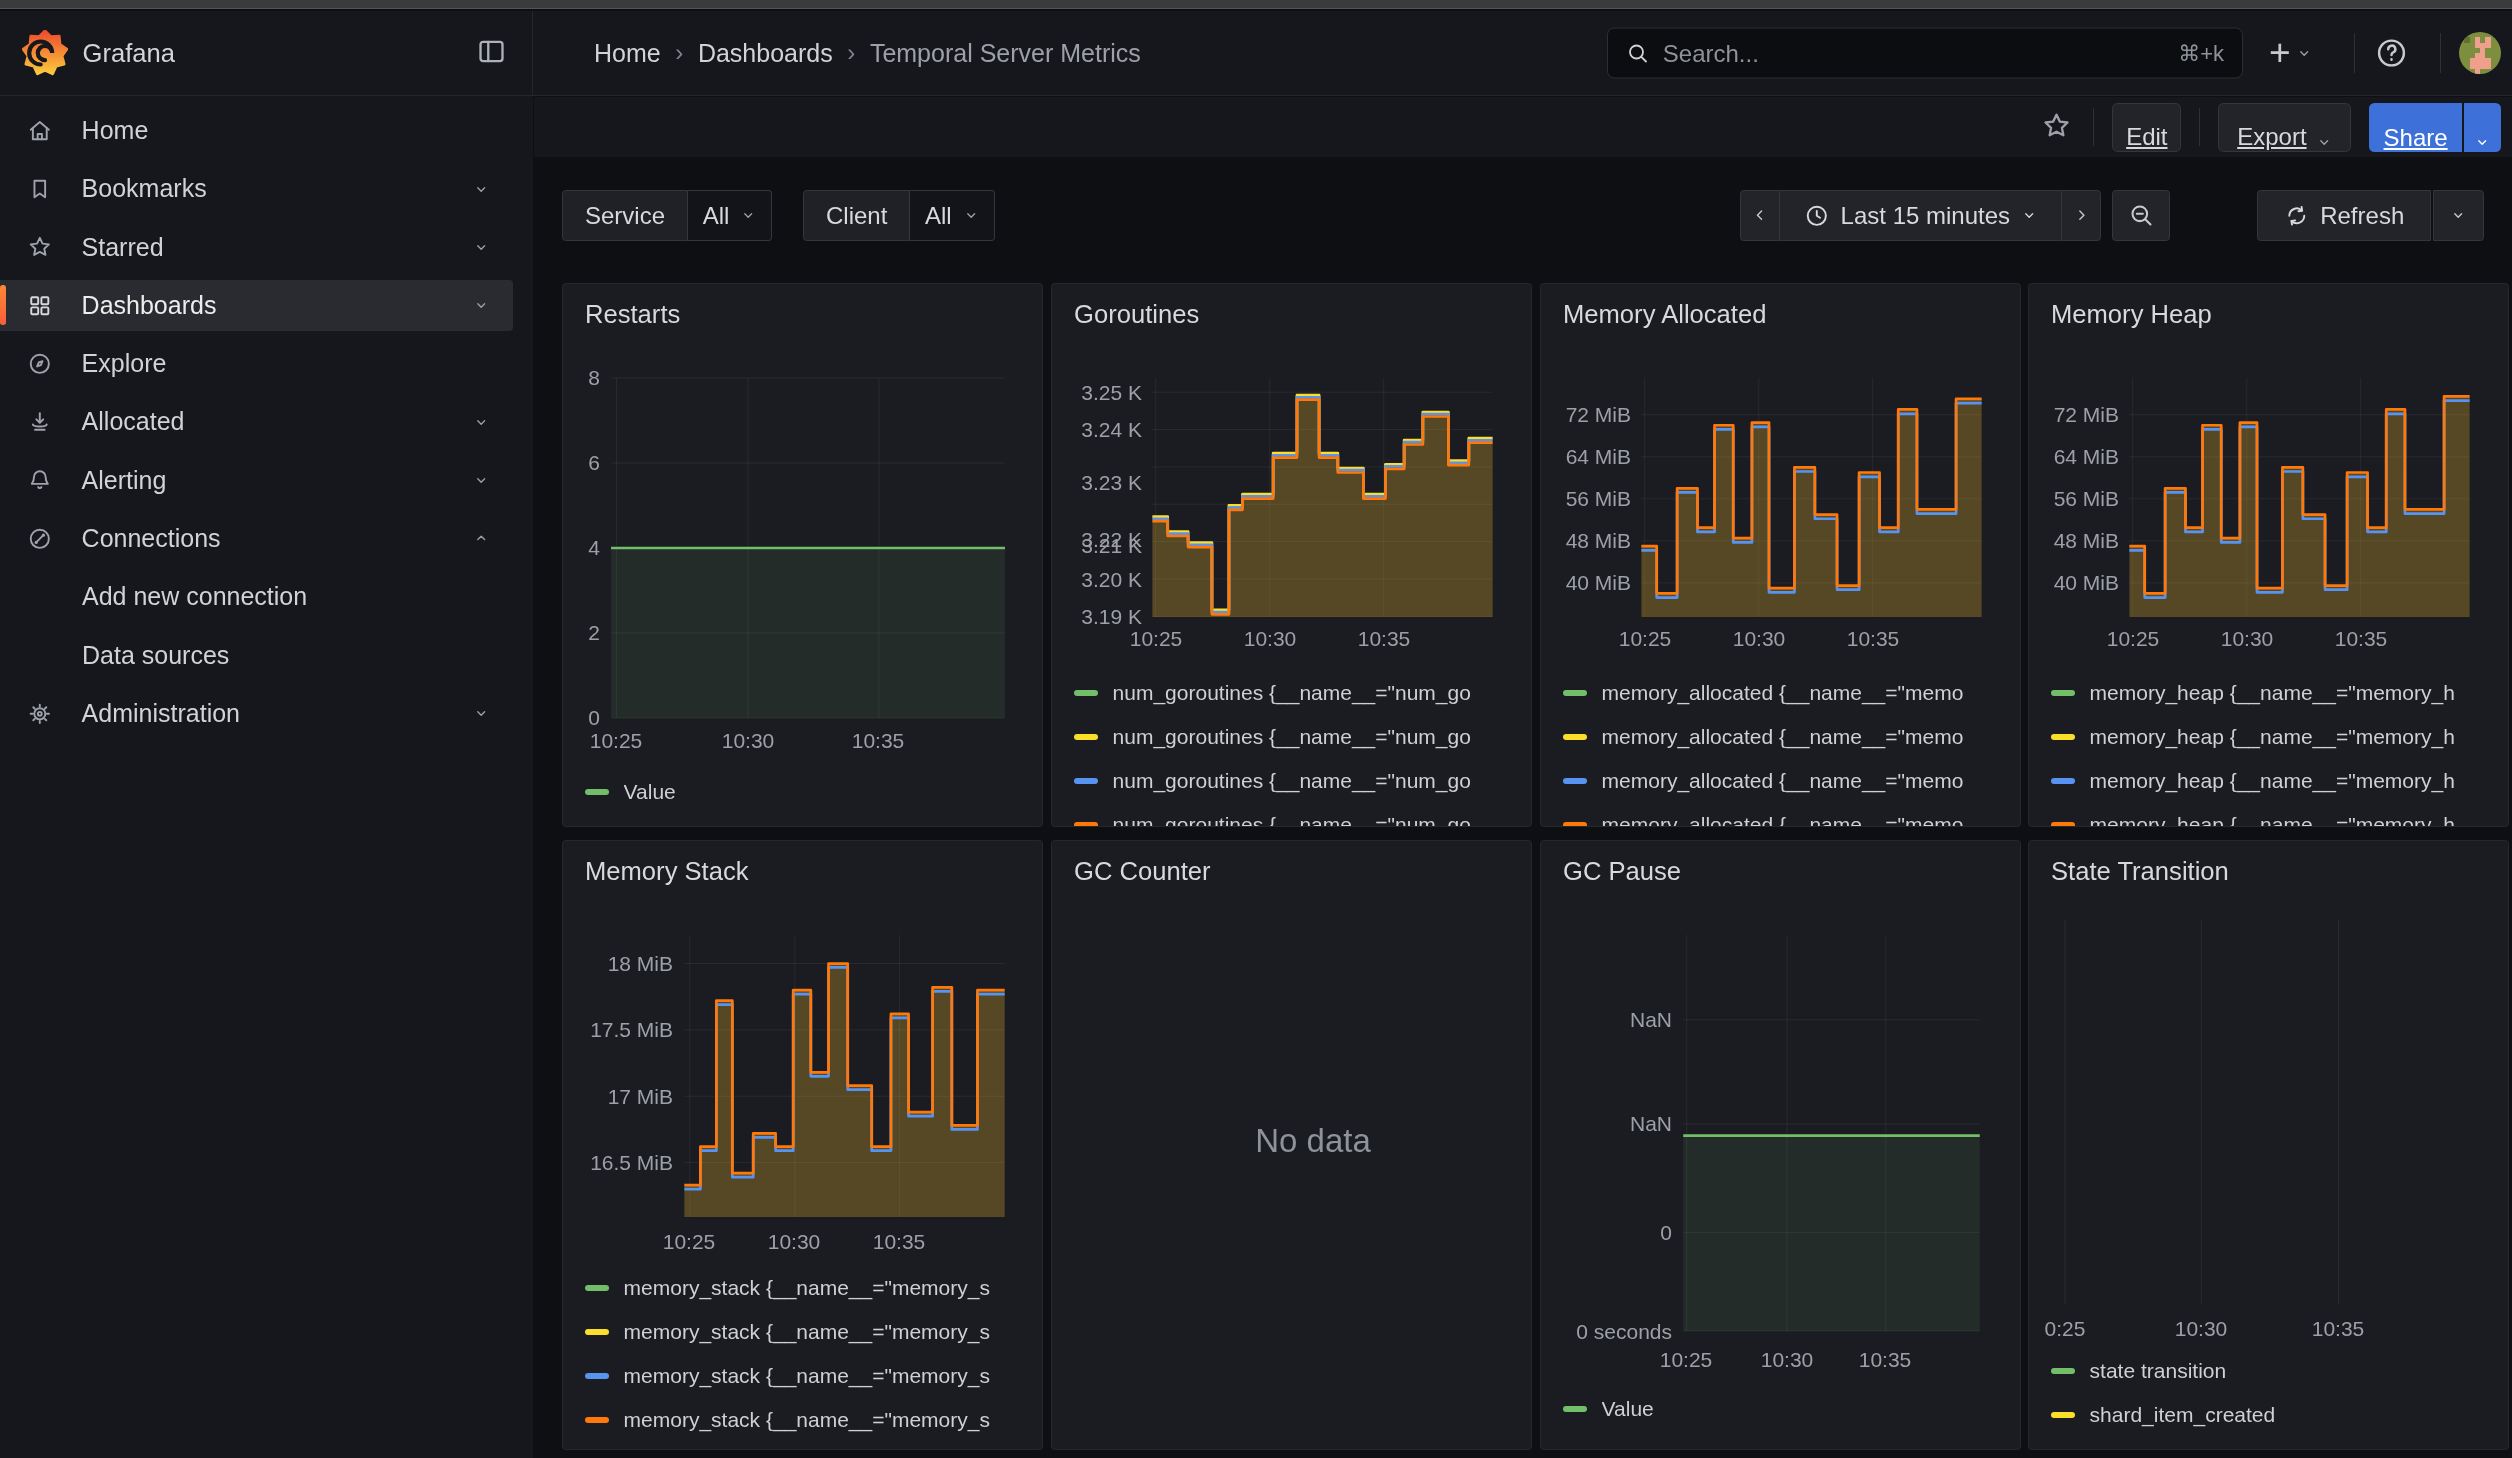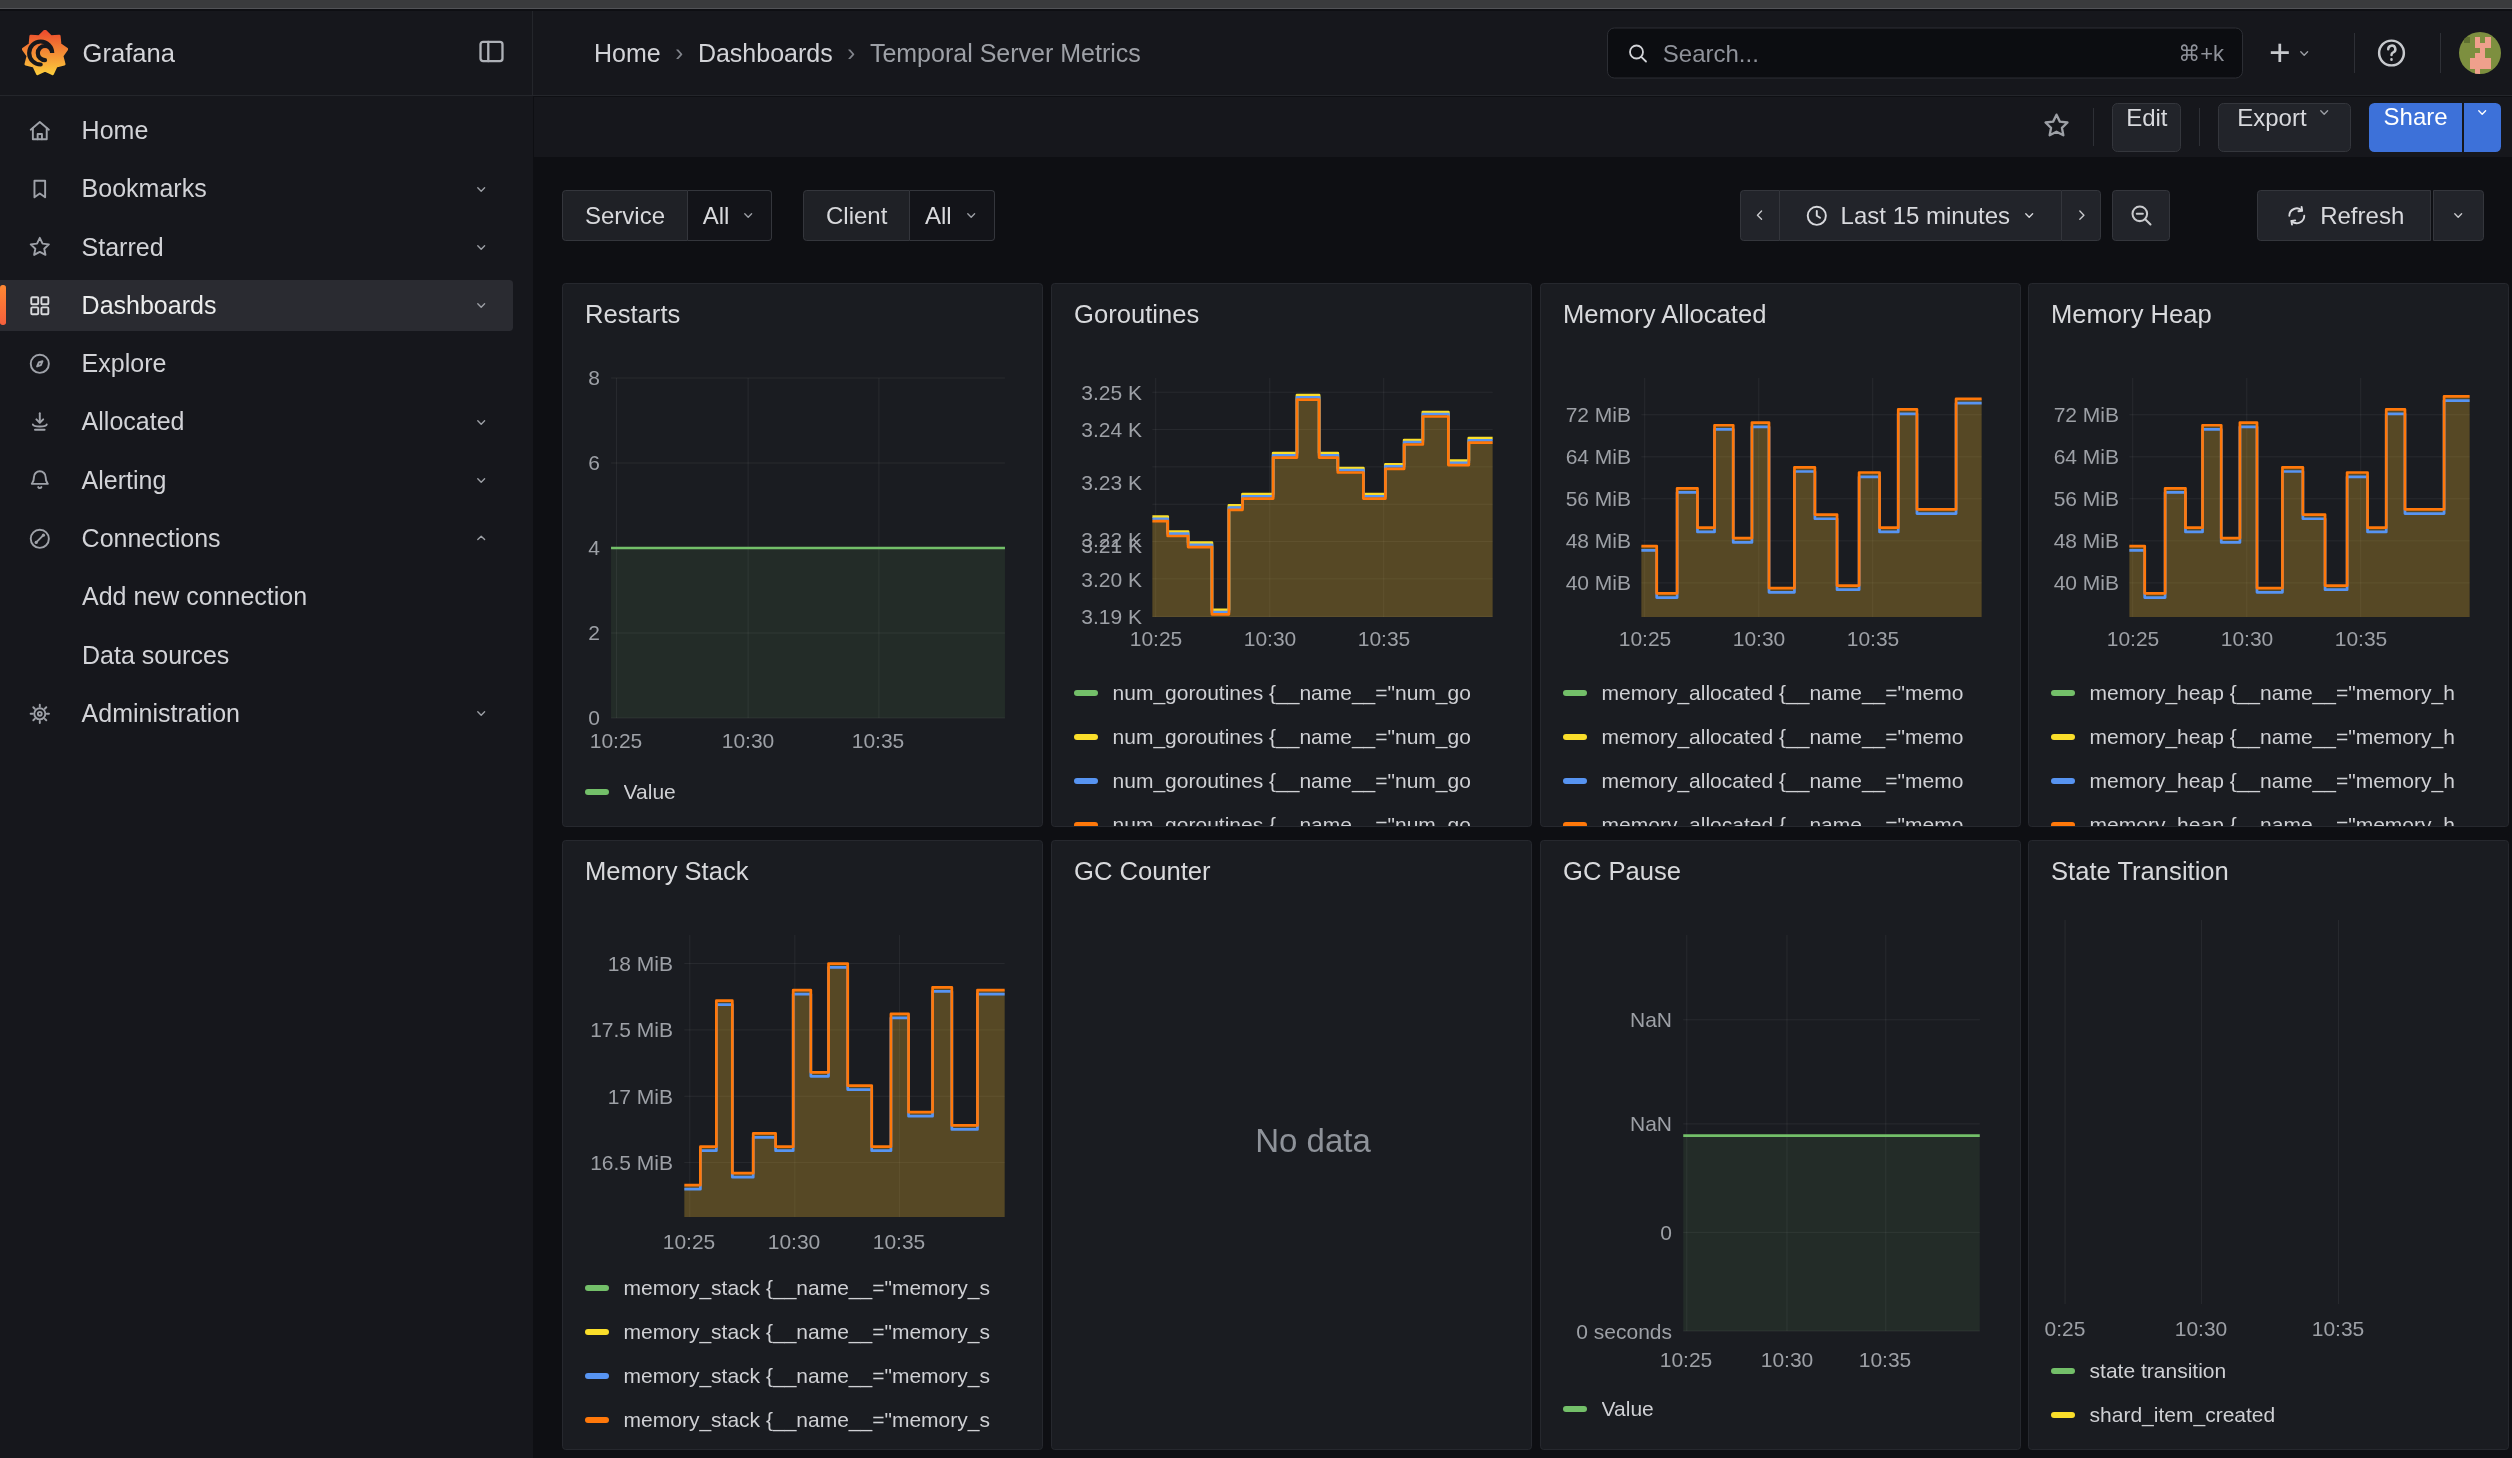--- a/index.html
+++ b/index.html
@@ -37,21 +37,21 @@
   .side-row.active { background:#2a2b31; color:#eceded; }
   .side-accent { position:absolute; left:0; top:5.5px; bottom:5.5px; width:5.5px; border-radius:2.7px; background:linear-gradient(180deg,#FF8833,#F55F3C); }
   .side-ico { width:25.6px; height:25.6px; margin-right:29px; color:#9fa2a9; flex:none; display:flex; }
   .side-row.active .side-ico { color:#d8d9dc; }
   .side-ico svg { width:25.6px; height:25.6px; }
   .side-chev { position:absolute; right:24px; color:#9da0a6; width:18px; height:18px; }
   .side-row.child { padding-left:82px; }
   
   .toolbar { position:absolute; left:534px; top:97px; right:0; height:60px; background:#16171c; display:flex; align-items:center; justify-content:flex-end; padding-right:11px; gap:18px; }
   .tb-div { width:0.9px; height:38px; background:#2e3036; }
-  .btn { height:49px; background:#22242a; border:0.9px solid #34363c; border-radius:5.5px; color:#d8d9dd; font-size:24px; font-family:inherit; display:flex; align-items:flex-start; gap:9px; cursor:pointer; }
+  .btn { height:49px; background:#22242a; border:0.9px solid #34363c; border-radius:5.5px; color:#d8d9dd; font-size:24px; font-family:inherit; display:flex; align-items:flex-end; gap:9px; cursor:pointer;text-decoration:underline; }
   .btn .chev { color:#9da0a6; }
   .star-btn { background:none; border:none; color:#9da0a6; width:37px; height:37px; padding:0; cursor:pointer; }
   .share-group { display:flex; gap:1.8px; }
   .btn-blue { background:#3D71D9; border:none; color:#fff; font-weight:500; }
   .btn-blue .chev { color:#fff; }
   
   .canvas { position:absolute; left:533px; top:157px; right:0; bottom:0; background:#0e0f13; }
   .filter-group { position:absolute; top:33px; height:51px; display:flex; }
   .filter-label { height:51px; background:#1f2126; border:0.9px solid #34363c; border-radius:3.7px 0 0 3.7px; display:flex; align-items:center; padding:0 22px; font-size:24px; color:#d8d9dc; }
   .filter-value { height:51px; background:#131419; border:0.9px solid #34363c; border-left:none; border-radius:0 3.7px 3.7px 0; display:flex; align-items:center; gap:11px; padding:0 14.6px; font-size:24px; color:#d8d9dc; font-family:inherit; cursor:pointer; }

